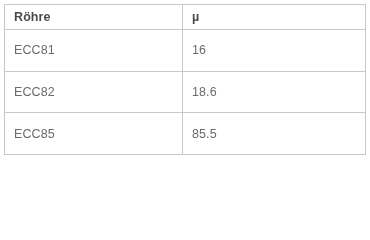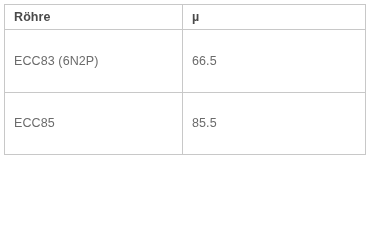--- a/index.html
+++ b/index.html
@@ -65,22 +65,26 @@
       <col class="col-value">
     </colgroup>
     <thead>
       <tr>
         <th>Röhre</th>
         <th>µ</th>
       </tr>
     </thead>
     <tbody>
       <tr>
-        <td>ECC83 (6N2P)</td>
-        <td>66.5</td>
+        <td>ECC81</td>
+        <td>16</td>
+      </tr>
+      <tr>
+        <td>ECC82</td>
+        <td>18.6</td>
       </tr>
       <tr>
         <td>ECC85</td>
         <td>85.5</td>
       </tr>
     </tbody>
   </table>
 </div>
 
 </body></html>

